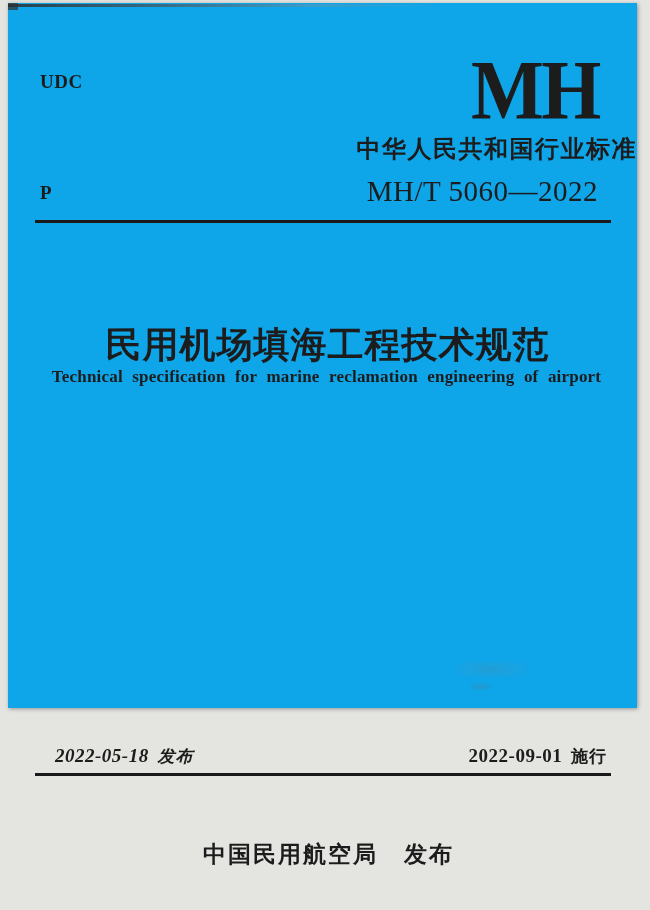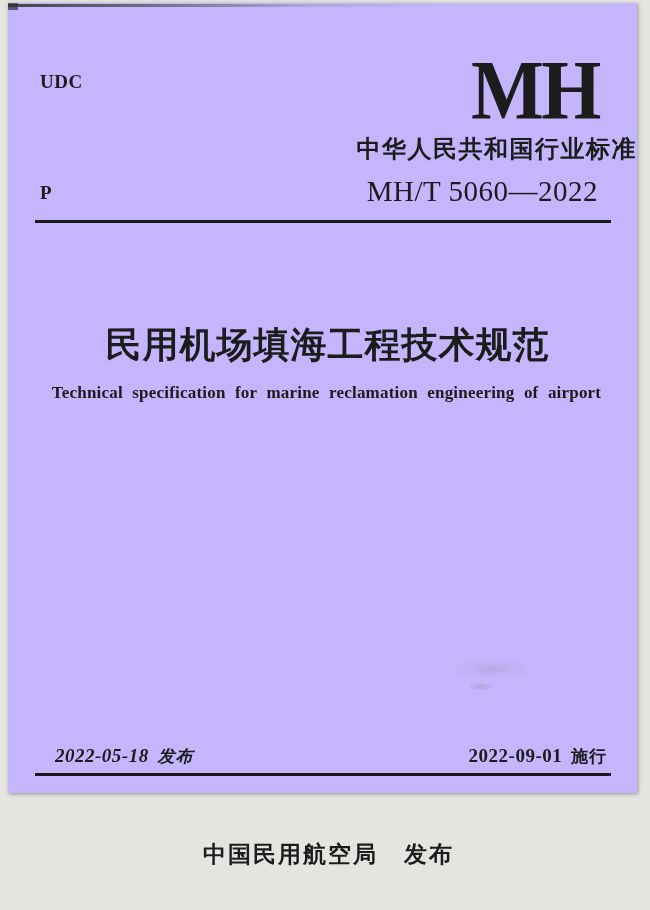--- a/index.html
+++ b/index.html
@@ -13,22 +13,22 @@
     height: 910px;
     background: #e4e4e1;
     overflow: hidden;
     font-family: "Liberation Sans", "DejaVu Sans", sans-serif;
   }
   .paper {
     position: absolute;
     left: 8px;
     top: 3px;
     width: 629px;
-    height: 790px;
-    background: #c4b5fd;
+    height: 705px;
+    background: #0ea5e9;
     box-shadow: 1px 1px 4px rgba(0,0,0,0.35);
     color: #1c1c1c;
   }
   
   .scan-edge-top {
     position: absolute;
     left: 0;
     top: 1px;
     width: 430px;
     height: 3px;
@@ -117,21 +117,21 @@
     font-weight: bold;
     font-size: 36px;
     letter-spacing: 1px;
     white-space: nowrap;
   }
   .title-en {
     position: absolute;
     left: 0;
     right: 0;
     top: 364px;
-    margin: 16px;
+    margin: 0;
     text-align: center;
     padding-left: 8px;
     font-family: "Liberation Serif", "DejaVu Serif", serif;
     font-weight: bold;
     font-size: 17px;
     word-spacing: 5px;
     letter-spacing: 0.2px;
     white-space: nowrap;
   }
   .smudge {

